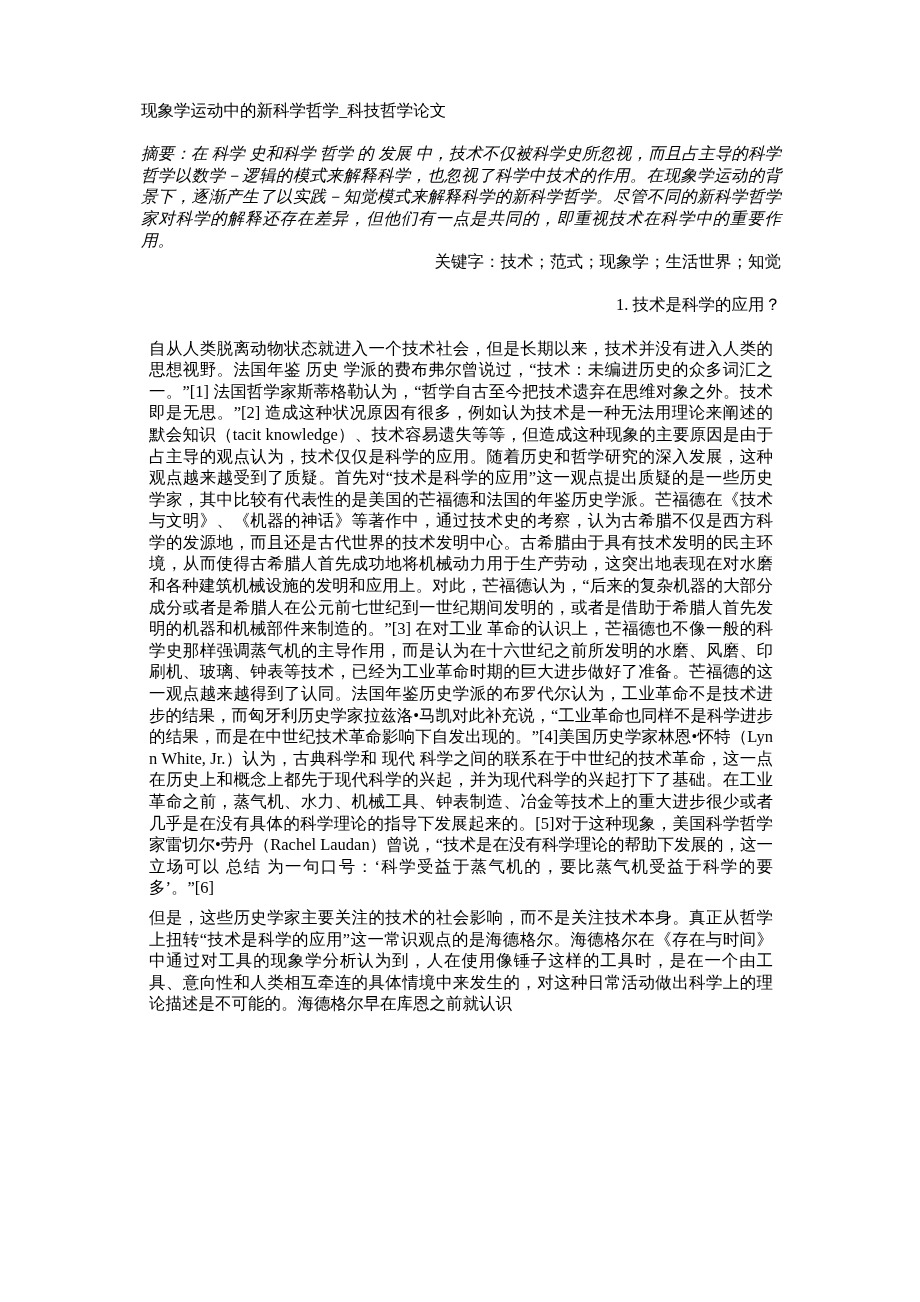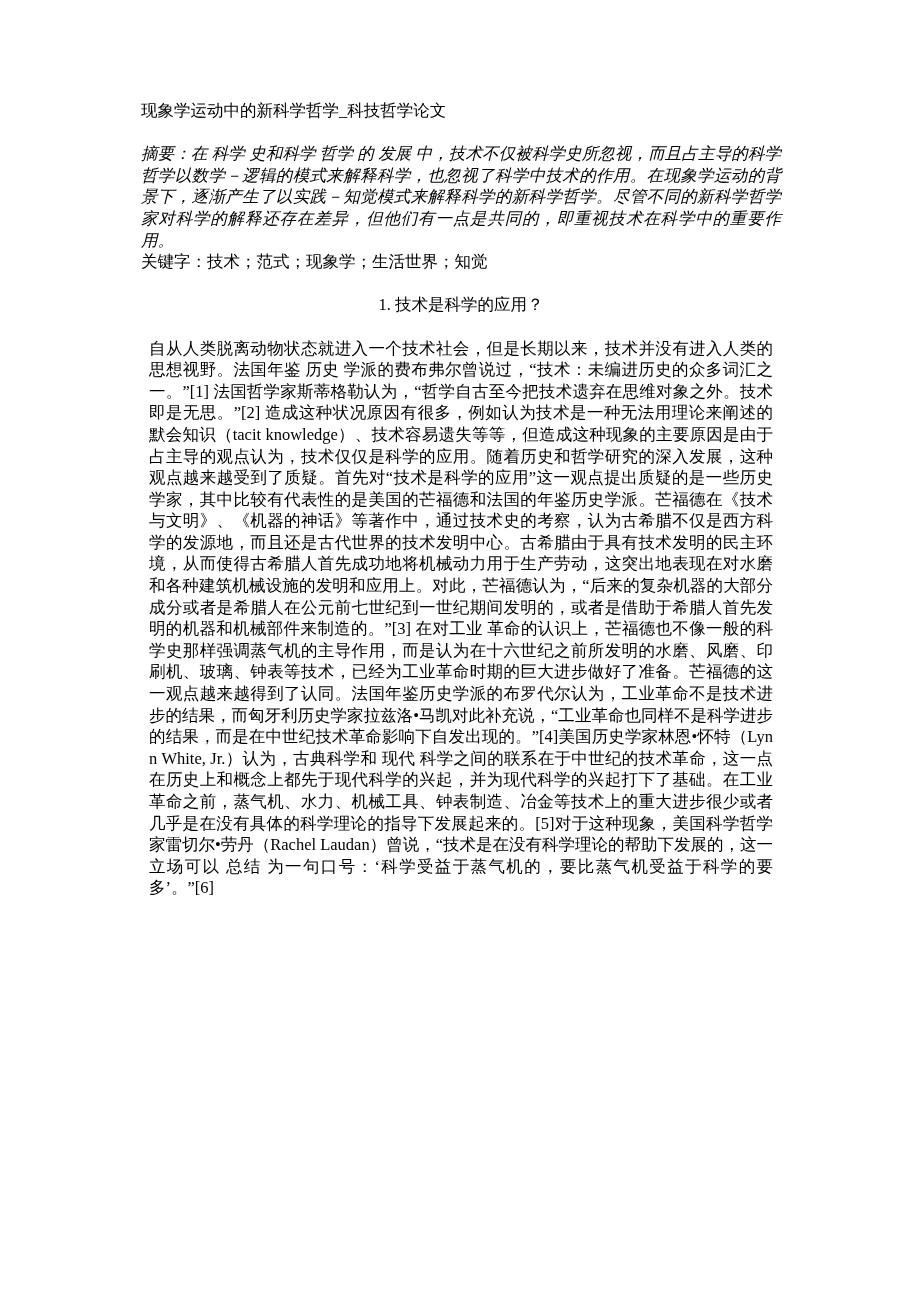--- a/index.html
+++ b/index.html
@@ -37,39 +37,40 @@
     margin: 0 0 21.6px 0;
     text-align: left;
     font-weight: normal;
   }
   p.abstract {
     margin: 0;
     font-style: italic;
   }
   p.keywords {
     margin: 0;
-    text-align: left;
+    text-align: right;
   }
   p.heading {
     margin: 21.6px 0 21.6px 0;
-    text-align: center;
+    text-align: right;
   }
   p.body-par {
     margin: 8px;
   }
 </style>
 </head>
 <body>
 
 <div class="page">
   <div class="doc">
     <p class="title">现象学运动中的新科学哲学_科技哲学论文</p>
 
     <p class="abstract">摘要：在 科学 史和科学 哲学 的 发展 中，技术不仅被科学史所忽视，而且占主导的科学哲学以数学－逻辑的模式来解释科学，也忽视了科学中技术的作用。在现象学运动的背景下，逐渐产生了以实践－知觉模式来解释科学的新科学哲学。尽管不同的新科学哲学家对科学的解释还存在差异，但他们有一点是共同的，即重视技术在科学中的重要作用。</p>
 
     <p class="keywords">关键字：技术；范式；现象学；生活世界；知觉</p>
 
     <p class="heading">1. 技术是科学的应用？</p>
 
     <p class="body-par">自从人类脱离动物状态就进入一个技术社会，但是长期以来，技术并没有进入人类的思想视野。法国年鉴 历史 学派的费布弗尔曾说过，“技术：未编进历史的众多词汇之一。”[1] 法国哲学家斯蒂格勒认为，“哲学自古至今把技术遗弃在思维对象之外。技术即是无思。”[2] 造成这种状况原因有很多，例如认为技术是一种无法用理论来阐述的默会知识（tacit knowledge）、技术容易遗失等等，但造成这种现象的主要原因是由于占主导的观点认为，技术仅仅是科学的应用。随着历史和哲学研究的深入发展，这种观点越来越受到了质疑。首先对“技术是科学的应用”这一观点提出质疑的是一些历史学家，其中比较有代表性的是美国的芒福德和法国的年鉴历史学派。芒福德在《技术与文明》、《机器的神话》等著作中，通过技术史的考察，认为古希腊不仅是西方科学的发源地，而且还是古代世界的技术发明中心。古希腊由于具有技术发明的民主环境，从而使得古希腊人首先成功地将机械动力用于生产劳动，这突出地表现在对水磨和各种建筑机械设施的发明和应用上。对此，芒福德认为，“后来的复杂机器的大部分成分或者是希腊人在公元前七世纪到一世纪期间发明的，或者是借助于希腊人首先发明的机器和机械部件来制造的。”[3] 在对工业 革命的认识上，芒福德也不像一般的科学史那样强调蒸气机的主导作用，而是认为在十六世纪之前所发明的水磨、风磨、印刷机、玻璃、钟表等技术，已经为工业革命时期的巨大进步做好了准备。芒福德的这一观点越来越得到了认同。法国年鉴历史学派的布罗代尔认为，工业革命不是技术进步的结果，而匈牙利历史学家拉兹洛•马凯对此补充说，“工业革命也同样不是科学进步的结果，而是在中世纪技术革命影响下自发出现的。”[4]美国历史学家林恩•怀特（Lynn White, Jr.）认为，古典科学和 现代 科学之间的联系在于中世纪的技术革命，这一点在历史上和概念上都先于现代科学的兴起，并为现代科学的兴起打下了基础。在工业革命之前，蒸气机、水力、机械工具、钟表制造、冶金等技术上的重大进步很少或者几乎是在没有具体的科学理论的指导下发展起来的。[5]对于这种现象，美国科学哲学家雷切尔•劳丹（Rachel Laudan）曾说，“技术是在没有科学理论的帮助下发展的，这一立场可以 总结 为一句口号：‘科学受益于蒸气机的，要比蒸气机受益于科学的要多’。”[6]</p>
 
+    <p class="body-par">但是，这些历史学家主要关注的技术的社会影响，而不是关注技术本身。真正从哲学上扭转“技术是科学的应用”这一常识观点的是海德格尔。海德格尔在《存在与时间》中通过对工具的现象学分析认为到，人在使用像锤子这样的工具时，是在一个由工具、意向性和人类相互牵连的具体情境中来发生的，对这种日常活动做出科学上的理论描述是不可能的。海德格尔早在库恩之前就认识</p>
   </div>
 </div>
 
 </body></html>

